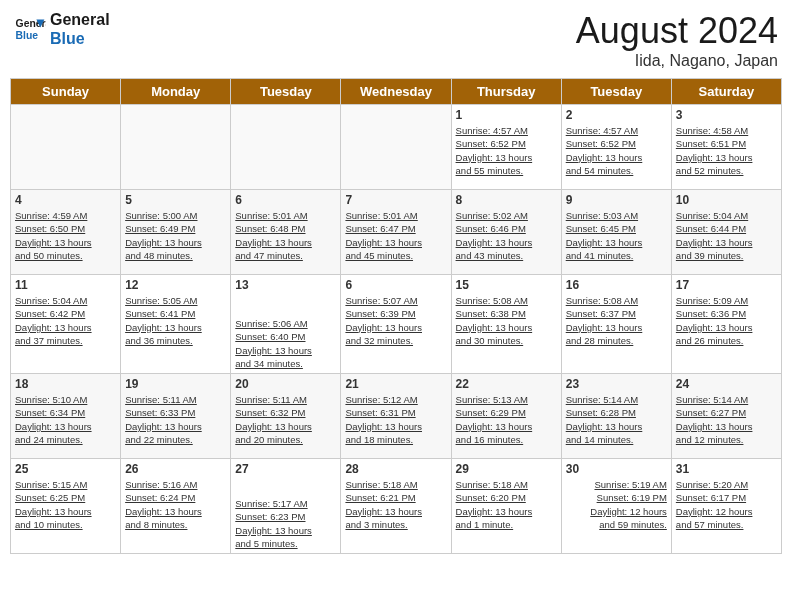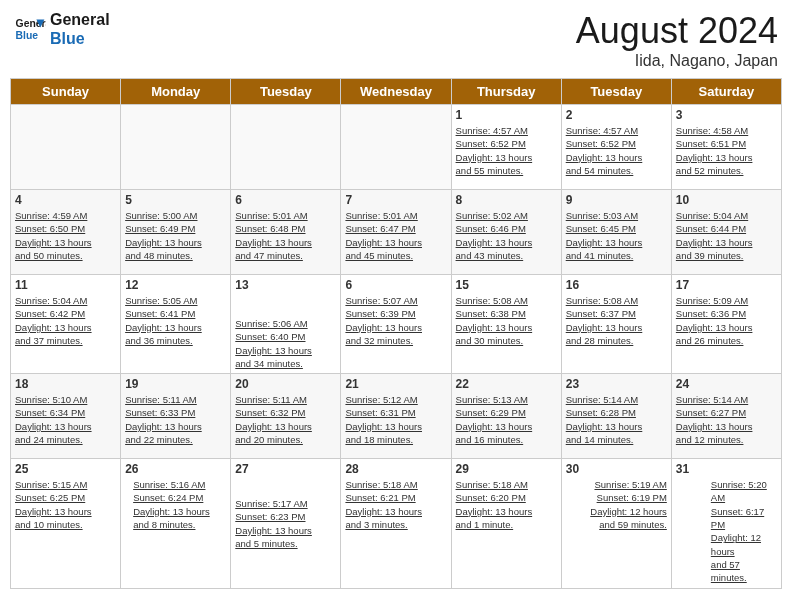--- a/index.html
+++ b/index.html
@@ -296,21 +296,21 @@
       <tr>
         <td>
           <div class="day-num">25</div>
           <div class="day-info" style="white-space: pre-line;">Sunrise: 5:15 AM
 Sunset: 6:25 PM
 Daylight: 13 hours
 and 10 minutes.</div>
         </td>
         <td>
           <div class="day-num">26</div>
-          <div class="day-info" style="white-space: pre-line; margin-left: 8px;">Sunrise: 5:16 AM
+          <div class="day-info" style="white-space: pre-line;">Sunrise: 5:16 AM
 Sunset: 6:24 PM
 Daylight: 13 hours
 and 8 minutes.</div>
         </td>
         <td>
           <div class="day-num">27</div>
           <div class="day-info" style="white-space: pre-line; margin-top: 21px;">Sunrise: 5:17 AM
 Sunset: 6:23 PM
 Daylight: 13 hours
 and 5 minutes.</div>
@@ -331,20 +331,20 @@
         </td>
         <td>
           <div class="day-num">30</div>
           <div class="day-info" style="white-space: pre-line; text-align: right;">Sunrise: 5:19 AM
 Sunset: 6:19 PM
 Daylight: 12 hours
 and 59 minutes.</div>
         </td>
         <td>
           <div class="day-num">31</div>
-          <div class="day-info" style="white-space: pre-line; margin-left: 35px;">Sunrise: 5:20 AM
+          <div class="day-info" style="white-space: pre-line;">Sunrise: 5:20 AM
 Sunset: 6:17 PM
 Daylight: 12 hours
 and 57 minutes.</div>
         </td>
       </tr>
     </tbody>
 </table>
 
 </body></html>

